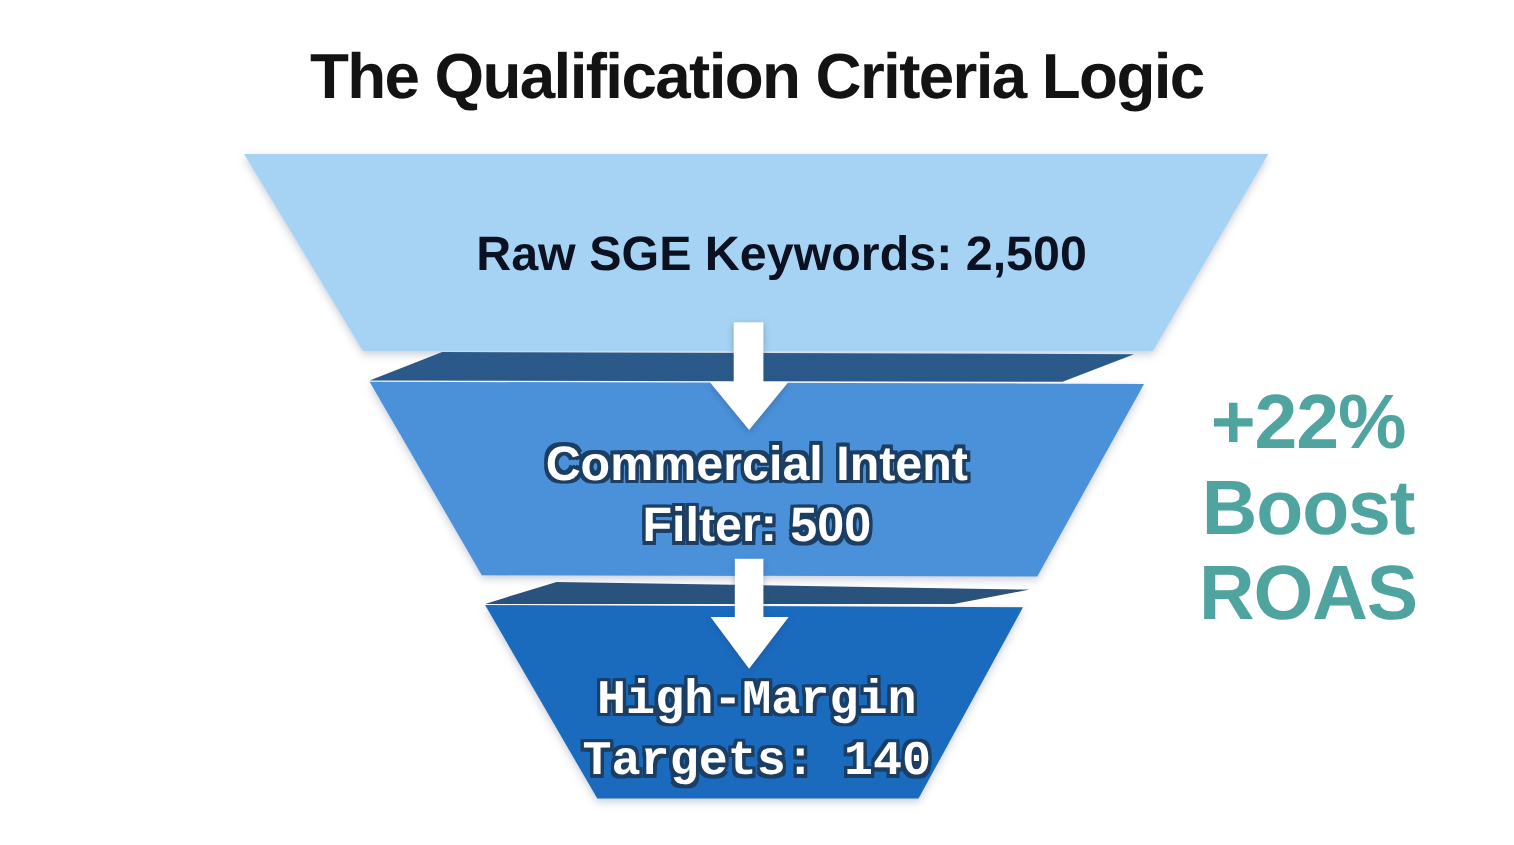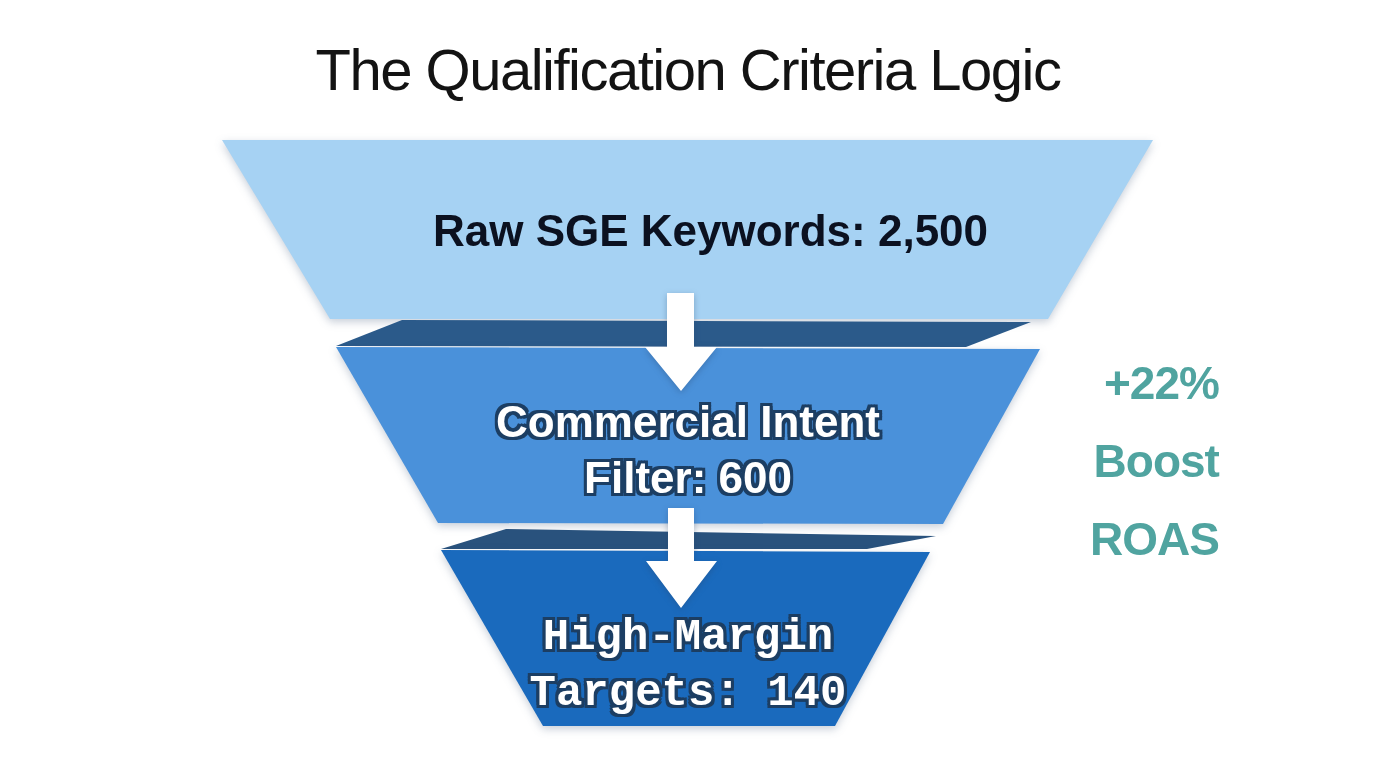--- a/index.html
+++ b/index.html
@@ -14,21 +14,21 @@
     overflow: hidden;
   }
 
   .page-title {
     position: absolute;
     top: 36px;
     left: 0;
     width: 1376px;
     text-align: center;
     font-size: 58px;
-    font-weight: 400;
+    font-weight: 700;
     letter-spacing: -1.5px;
     color: #131313;
   }
 
   svg.funnel-svg {
     position: absolute;
     inset: 0;
     width: 1376px;
     height: 768px;
   }
@@ -62,26 +62,26 @@
     text-shadow:
       -3px -3px 0 #1c3e63,  0 -3px 0 #1c3e63,  3px -3px 0 #1c3e63,
       -3px  0   0 #1c3e63,                      3px  0   0 #1c3e63,
       -3px  3px 0 #1c3e63,  0  3px 0 #1c3e63,  3px  3px 0 #1c3e63;
   }
 
   .roas-annotation {
     position: absolute;
     left: 1090px;
     top: 344px;
-    font-size: 46px;
+    font-size: 70px;
     font-weight: 700;
     line-height: 78px;
     color: #50a4a0;
     letter-spacing: -1px;
-    text-align: right;
+    text-align: center;
   }
 </style>
 </head>
 <body>
 
 <div class="canvas">
 
   <div class="page-title">The Qualification Criteria Logic</div>
 
   <svg class="funnel-svg" viewBox="0 0 1376 768" aria-hidden="true">
@@ -100,21 +100,21 @@
 
     <polygon class="arrow-shape" points="668,508 694,508 694,561 717,561 681,608 646,561 668,561" fill="#ffffff"></polygon>
   </svg>
 
   <div class="tier-label tier-label-1">
     <div>Raw SGE Keywords: 2,500</div>
   </div>
 
   <div class="tier-label tier-label-2 outline-text">
     <div>Commercial Intent</div>
-    <div>Filter: 600</div>
+    <div>Filter: 500</div>
   </div>
 
   <div class="tier-label tier-label-3 outline-text">
     <div>High-Margin</div>
     <div>Targets: 140</div>
   </div>
 
   <div class="roas-annotation">
     <div>+22%</div>
     <div>Boost</div>

